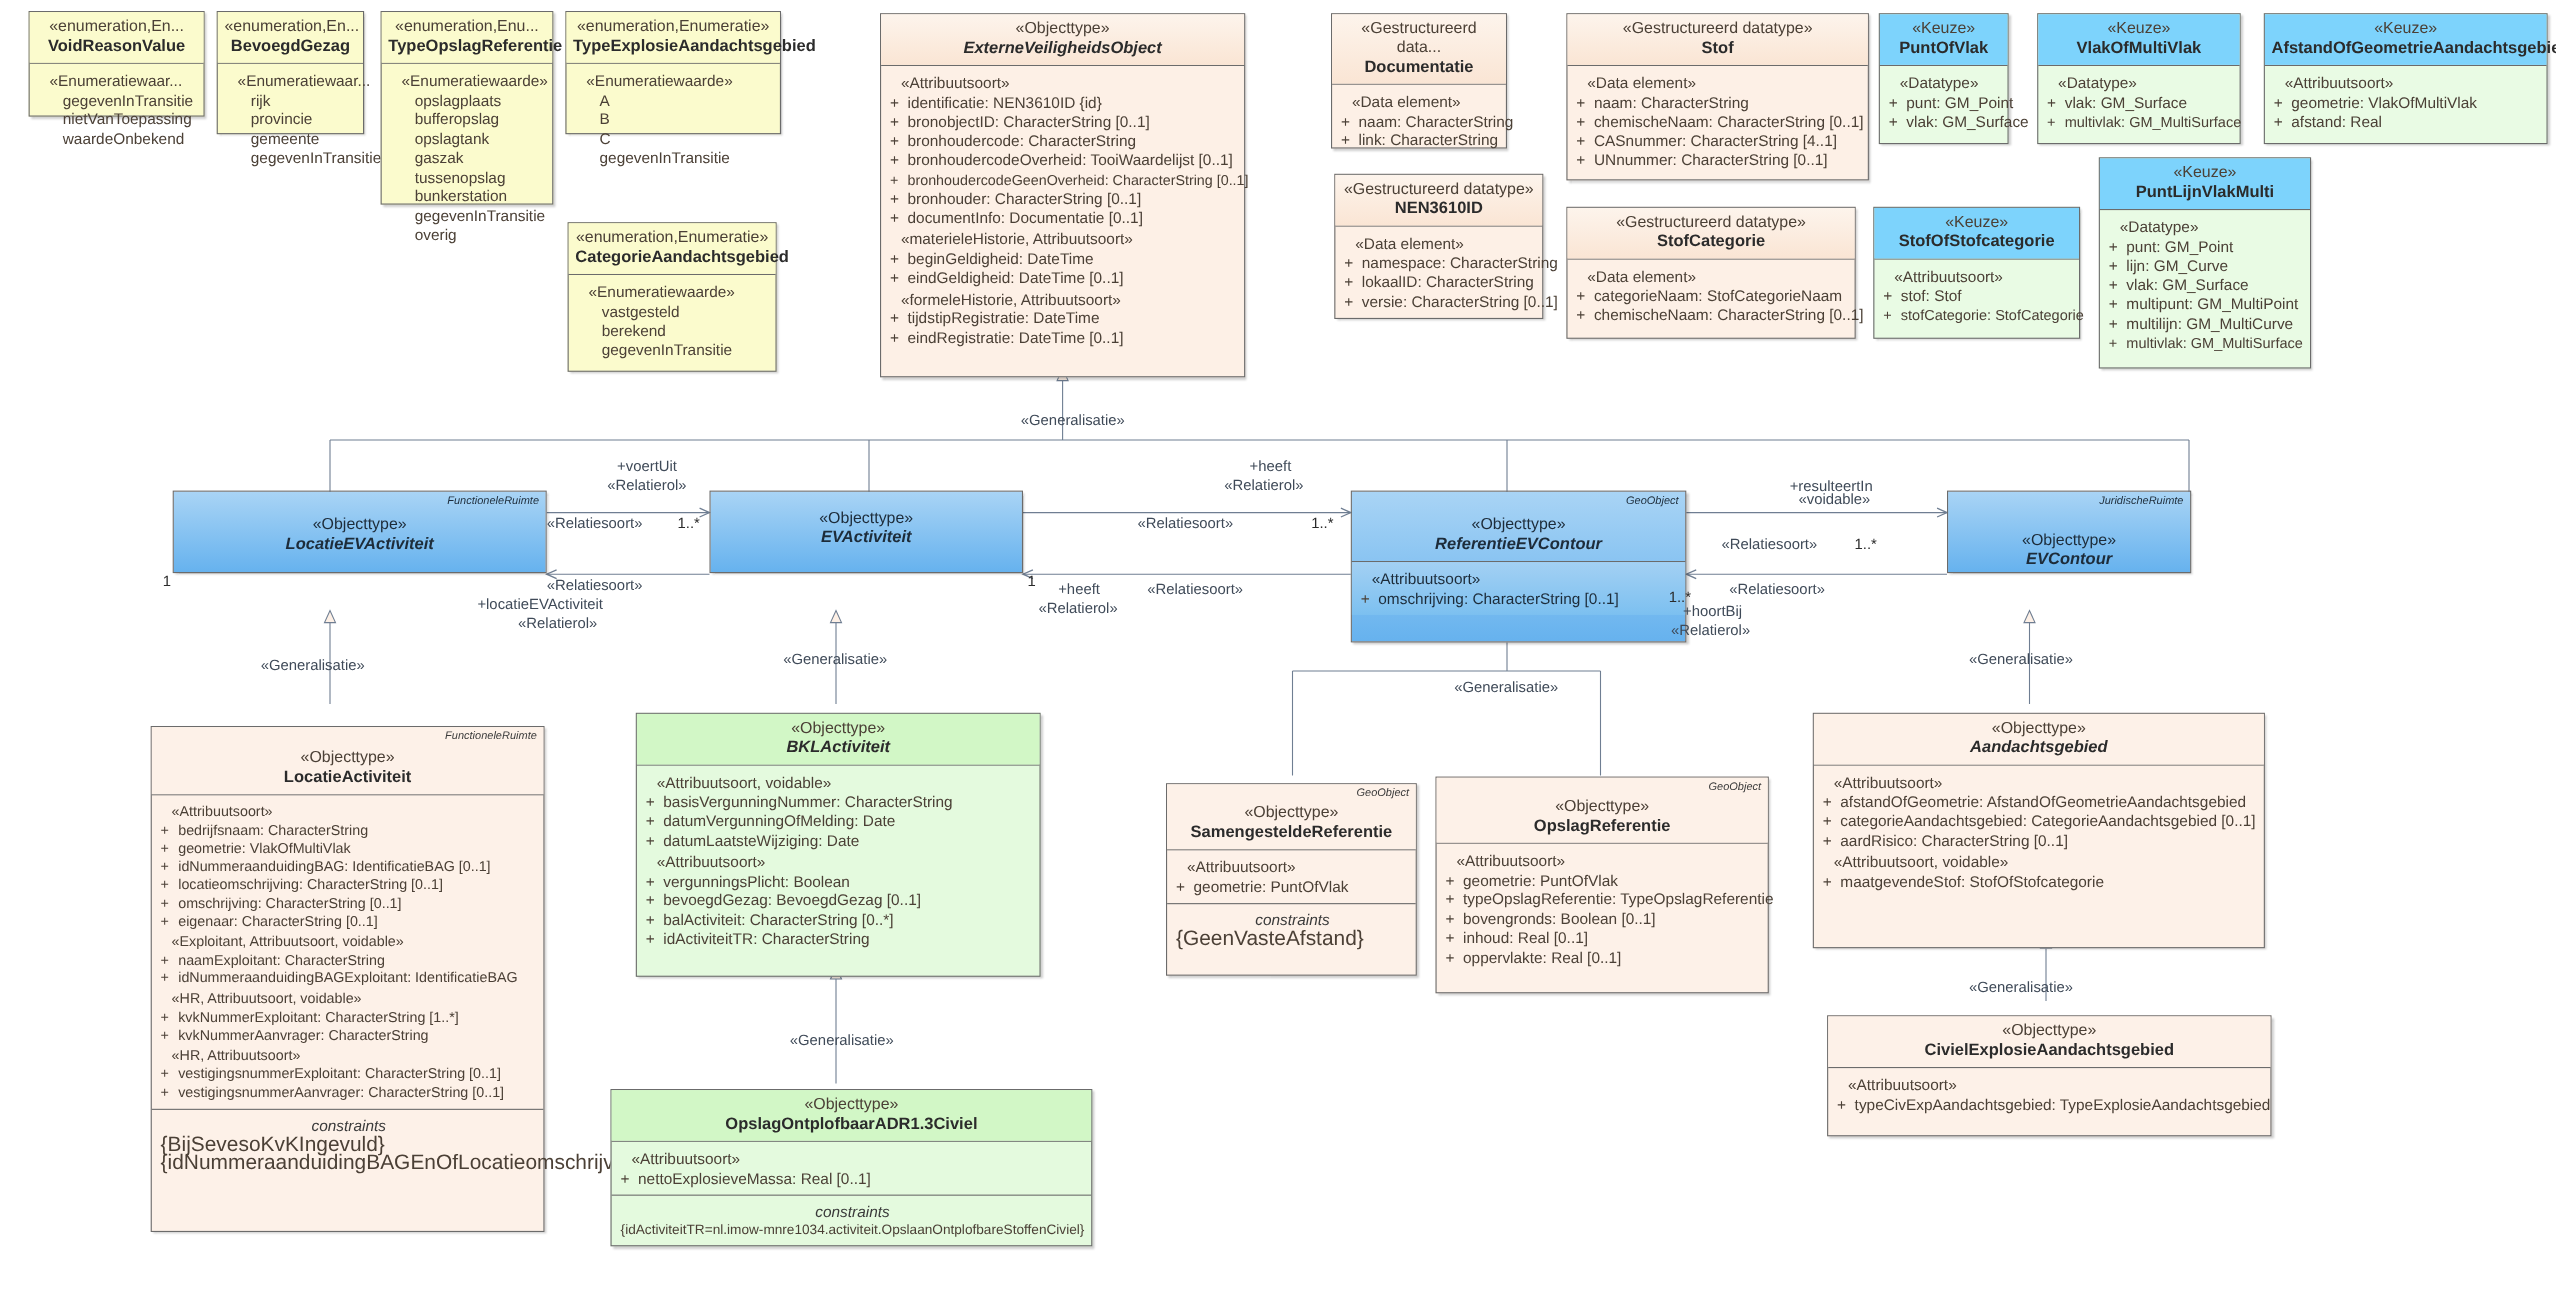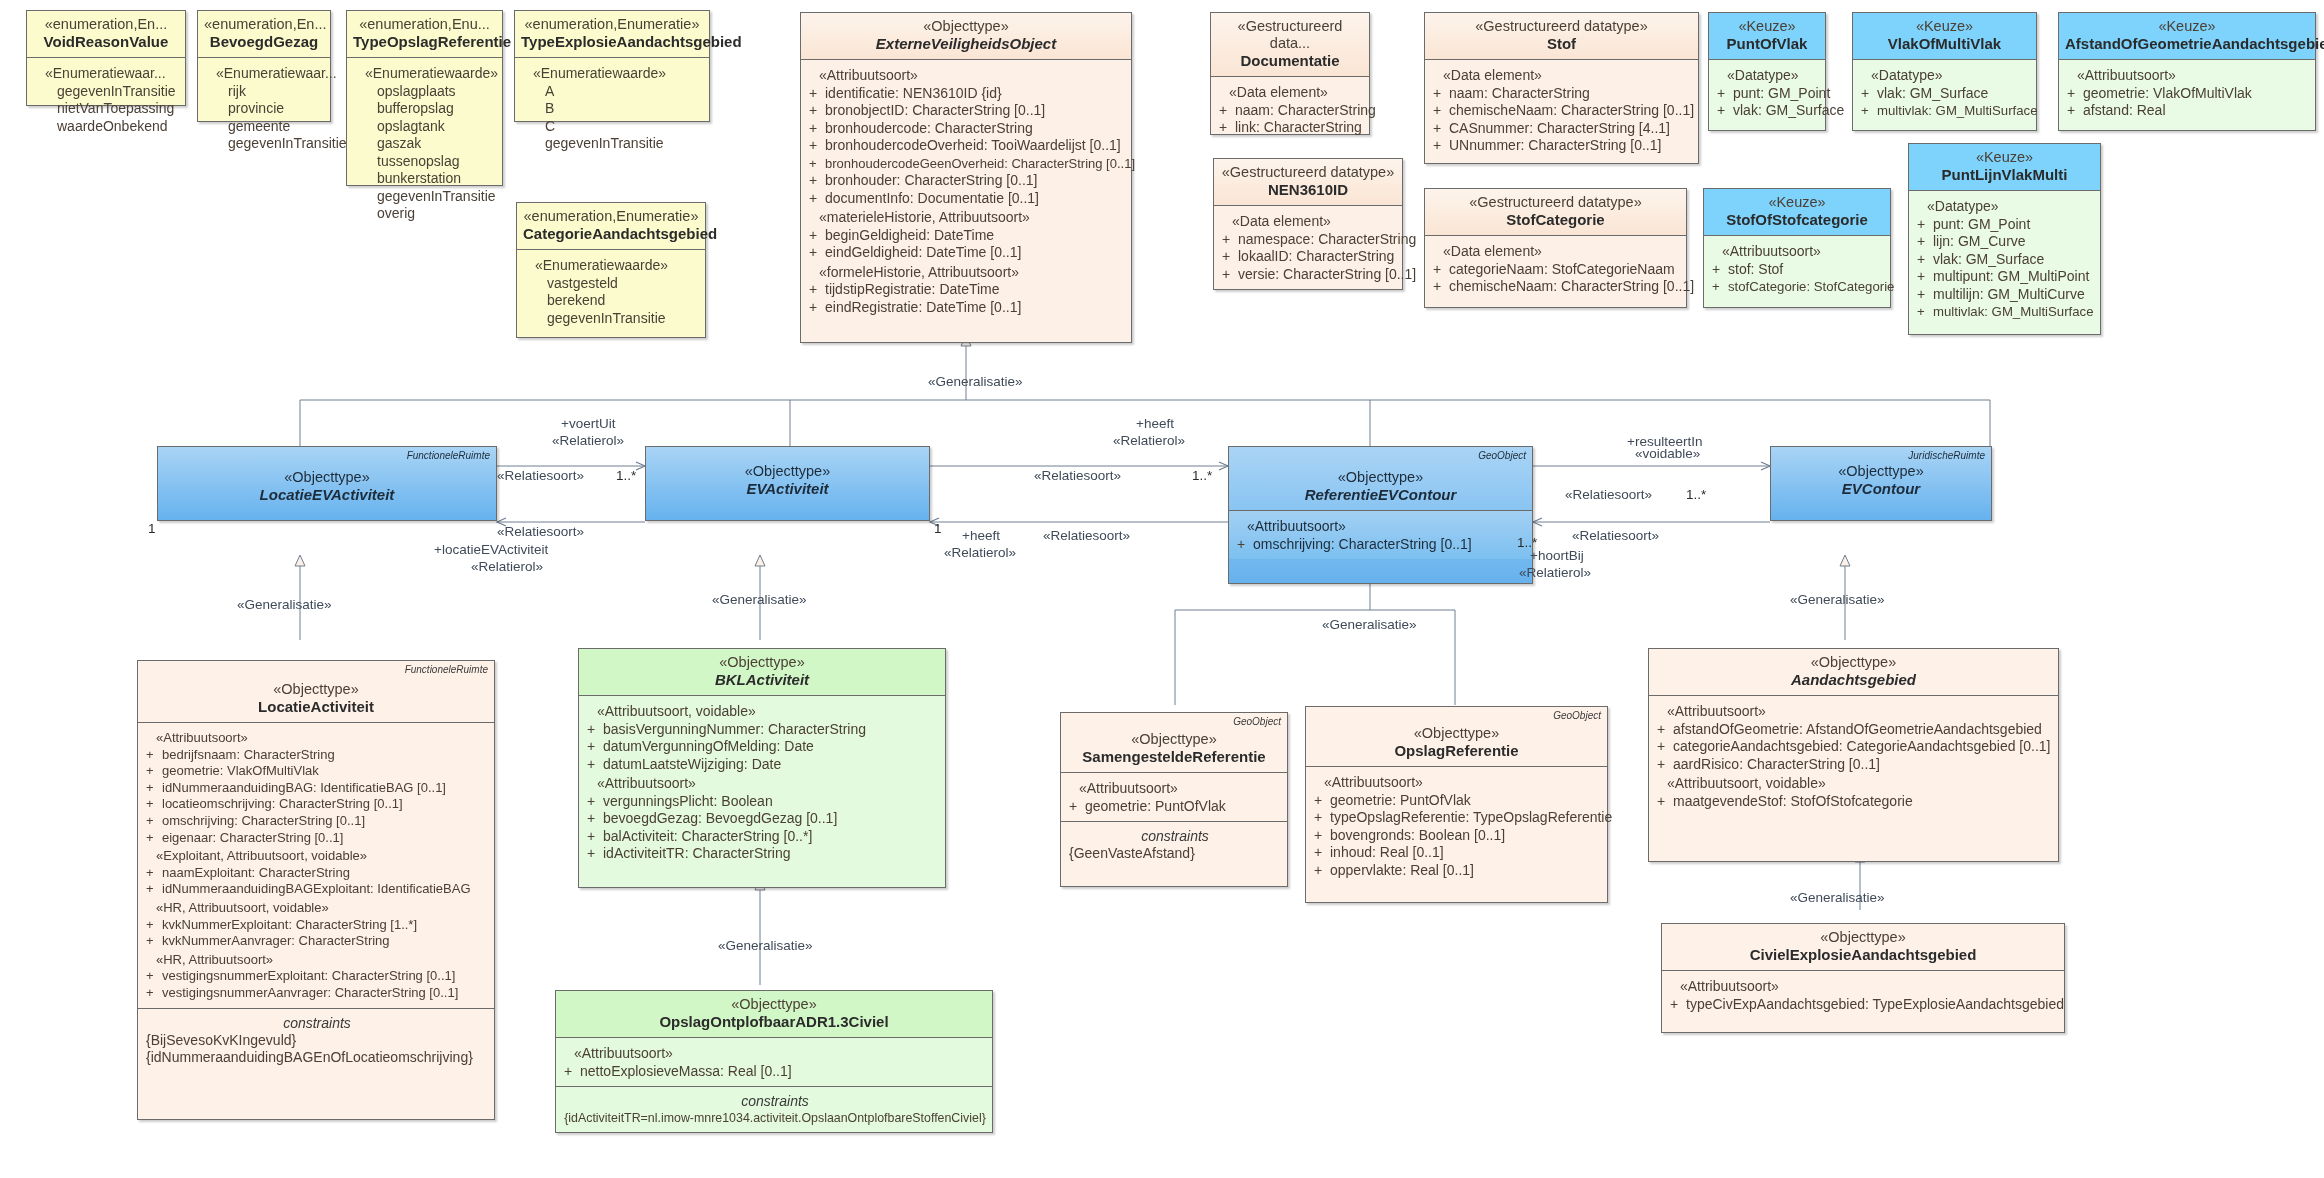--- a/index.html
+++ b/index.html
@@ -13,21 +13,21 @@
   .hdr .nm{font-size:15px;line-height:18px;font-weight:bold;color:#2b2b2b;}
   .hdr .nm.ital{font-style:italic;}
   .corner{position:absolute;right:6px;top:3px;font-size:10px;font-style:italic;color:#3a3a3a;}
   .sep{border-top:1px solid #6b6b6b;}
   .body{box-sizing:border-box;padding:5px 6px 6px 8px;font-size:14px;line-height:17.5px;}
   .grp{color:#4b4036;padding-left:10px;padding-top:2px;}
   .attr{white-space:nowrap;color:#4b4036;}
   .attr .pm{display:inline-block;width:16px;color:#4b4036;}
   .enumval{padding-left:22px;color:#4b4036;white-space:nowrap;}
   .cons-title{text-align:center;font-style:italic;font-size:14px;color:#3a3a3a;line-height:18px;}
-  .cons-line{font-size:14px;color:#4b4036;line-height:17px;white-space:nowrap;}
+  .cons-line{font-size:19px;color:#4b4036;line-height:17px;white-space:nowrap;}
 
   
   .yellow{background:#fbfbcd;margin-left:19px;}
   .yellow .hdr{background:#fbfbcd;}
   .peach{background:#fdf0e6;}
   .peach .hdr{background:linear-gradient(180deg,#fdf4ec,#fae5d4);}
   .peach2{background:#fdf1e8;}
   .peach2 .hdr{background:#fdf1e8;}
   .green{background:#e9fbe4;}
   .green .hdr{background:#7dd3fc;}
@@ -336,21 +336,21 @@
       <div class="nm ital">ReferentieEVContour</div>
     </div>
     <div class="sep"></div>
     <div class="body">
       <div class="grp">«Attribuutsoort»</div>
       <div class="attr"><span class="pm">+</span><span>omschrijving: CharacterString [0..1]</span></div>
     </div>
   </div>
 
   <div class="node blue" style="left:1770px;top:446px;width:222px;height:75px;">
-    <div class="hdr" style="padding-top:16px;">
+    <div class="hdr" style="padding-top:36px;">
       <div class="corner">JuridischeRuimte</div>
       <div class="stereo">«Objecttype»</div>
       <div class="nm ital">EVContour</div>
     </div>
   </div>
 
   <div class="node peach2" style="left:137px;top:660px;width:358px;height:460px;">
     <div class="hdr" style="padding-top:20px;">
       <div class="corner">FunctioneleRuimte</div>
       <div class="stereo">«Objecttype»</div>

